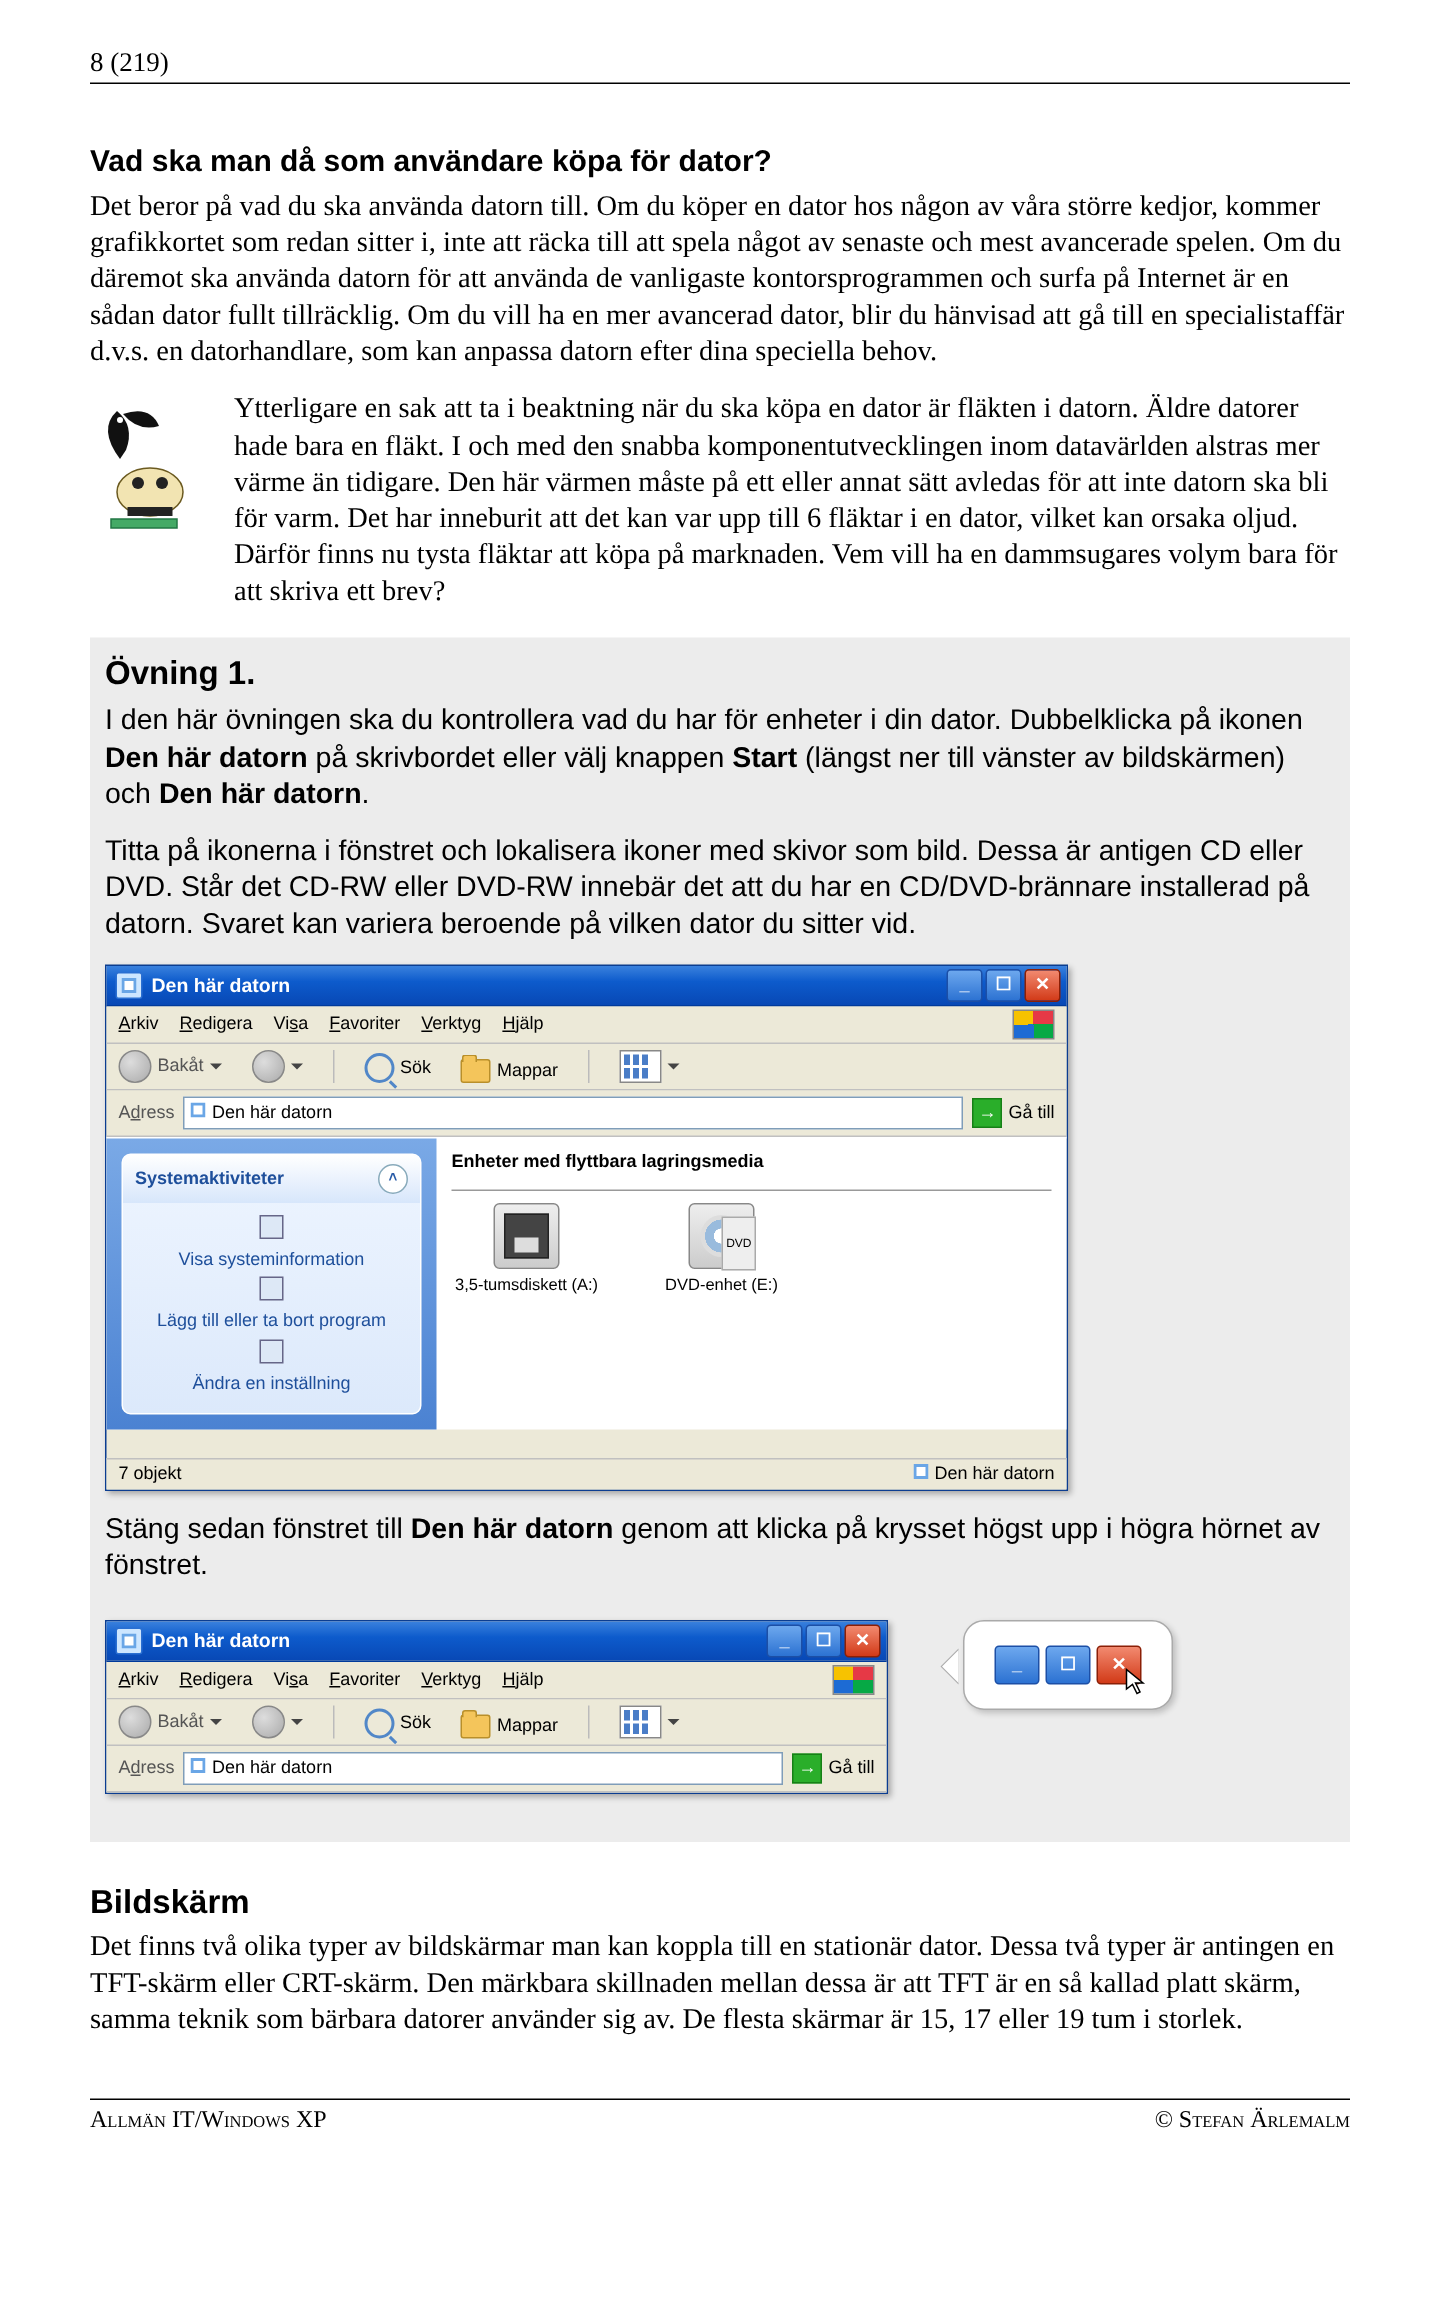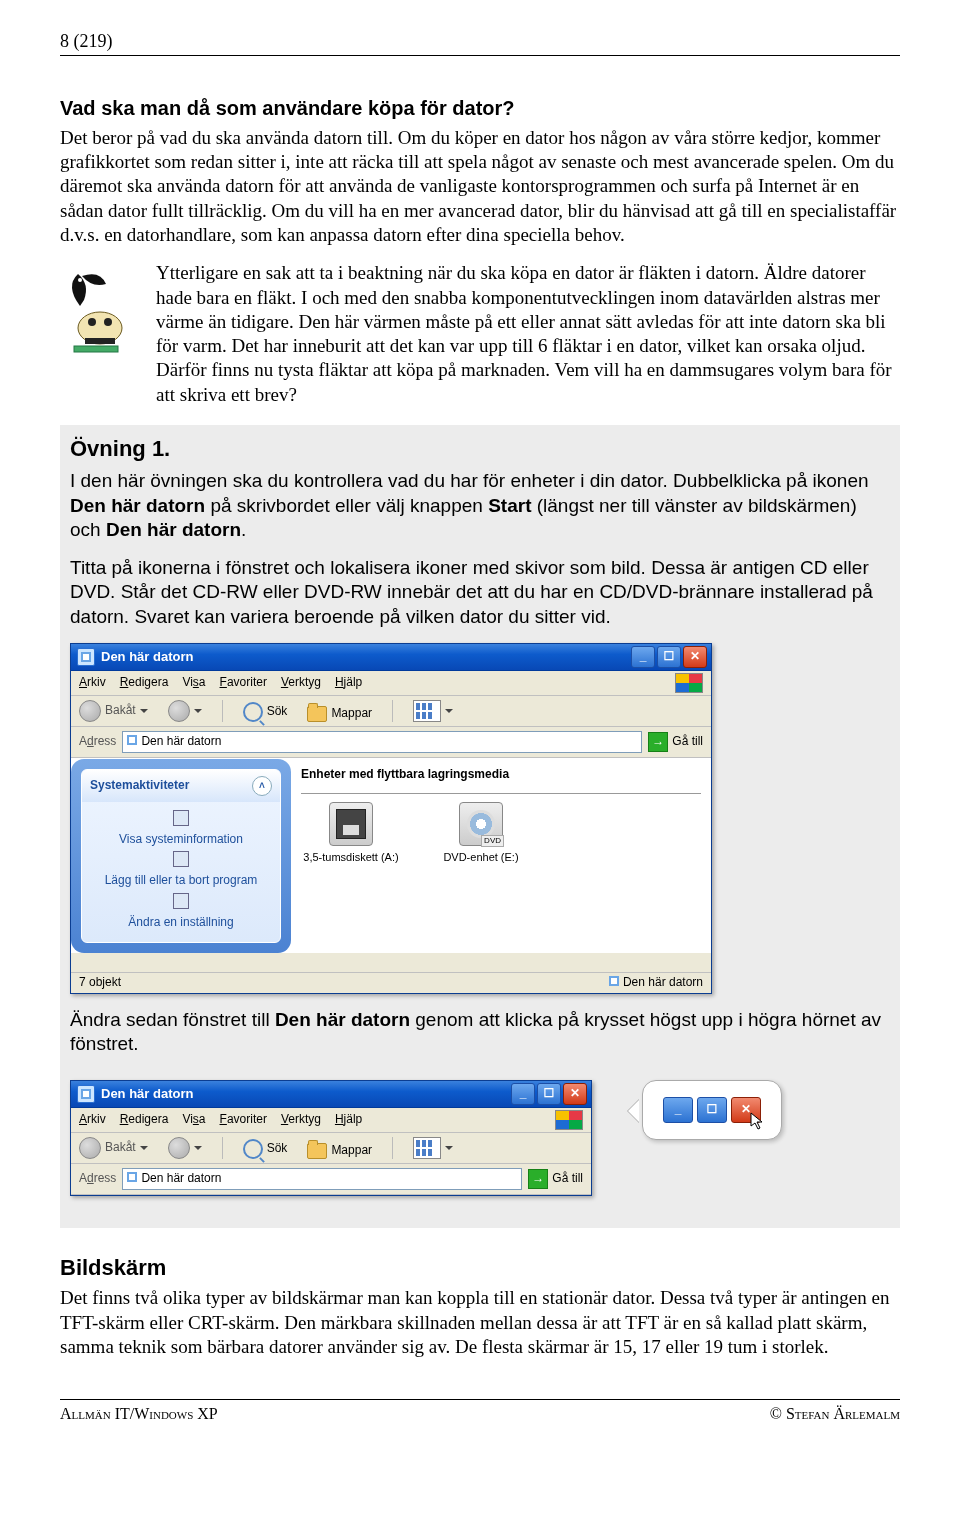--- a/index.html
+++ b/index.html
@@ -160,21 +160,20 @@
     color:#fff;display:flex;align-items:center;justify-content:center;font-size:12px;
   }
 
   .xp-client {
     display:flex; background:#fff; min-height:160px;
     border-top:1px solid #fff;
   }
   .xp-side {
     width:200px; background:linear-gradient(#7aa9e6,#4b82d2);
     padding:10px;
-    border-radius:13px;
   }
   .task-panel{
     background:linear-gradient(#eef5ff,#dce9fb);
     border:1px solid #fff; border-radius:6px; overflow:hidden;
     font-size:12px;
   }
   .task-panel .hdr{
     background:linear-gradient(#fff,#d7e6fb);
     color:#1e4f9b; font-weight:bold;
     padding:6px 8px; display:flex; align-items:center; justify-content:space-between;
@@ -192,21 +191,21 @@
   .drive{ width:100px; text-align:center; font-size:11px; cursor:pointer;}
   .drive .dico{
     width:42px;height:42px;margin:0 auto 4px auto;border:1px solid #888;
     background:linear-gradient(#eee,#ccc); border-radius:4px;
     display:flex;align-items:center;justify-content:center;
   }
   .disc{width:28px;height:28px;border-radius:50%;
     background:radial-gradient(circle,#fff 25%, #9bd 26% 55%, #ddd 56%);}
   .floppy{width:28px;height:28px;background:#444;border:1px solid #222;position:relative;}
   .floppy::after{content:"";position:absolute;left:6px;right:6px;bottom:3px;height:10px;background:#ddd;}
-  .dvd-lbl{position:absolute; font-size:8px; background:#eee; padding:0 2px; border:1px solid #aaa;}
+  .dvd-lbl{position:absolute; font-size:8px; background:#eee; padding:12px 2px; border:1px solid #aaa;}
   .xp-status{
     border-top:1px solid #c0c0c0; background:#ece9d8;
     display:flex; align-items:center; gap:12px; padding:2px 8px; font-size:12px;margin-top:19px;
   }
   .xp-status .right{ margin-left:auto; display:flex; align-items:center; gap:4px; }
 
   .callout-row{ display:flex; align-items:flex-start; gap:30px; }
   .callout{
     margin-top:10px; margin-left:20px;
     border:1px solid #aaa; border-radius:14px; padding:16px 20px;
@@ -388,21 +387,21 @@
                 <rect width="10" height="10" fill="#6aa6e6"></rect>
                 <rect x="2" y="2" width="6" height="6" fill="#fff"></rect>
               </svg>
           </span>
           <span>Den här datorn</span>
         </span>
       </div>
     </div>
 
     <p>
-      <span>Ändra sedan fönstret till </span><span class="bold">Den här datorn</span><span> genom att klicka på krysset högst upp i högra hörnet av fönstret.</span>
+      <span>Stäng sedan fönstret till </span><span class="bold">Den här datorn</span><span> genom att klicka på krysset högst upp i högra hörnet av fönstret.</span>
     </p>
 
     <div class="callout-row">
       <div class="xp-window" style="width:520px">
         <div class="xp-titlebar">
           <span class="title-icon">
             <svg width="10" height="10">
                 <rect width="10" height="10" fill="#6aa6e6"></rect>
                 <rect x="2" y="2" width="6" height="6" fill="#fff"></rect>
               </svg>

